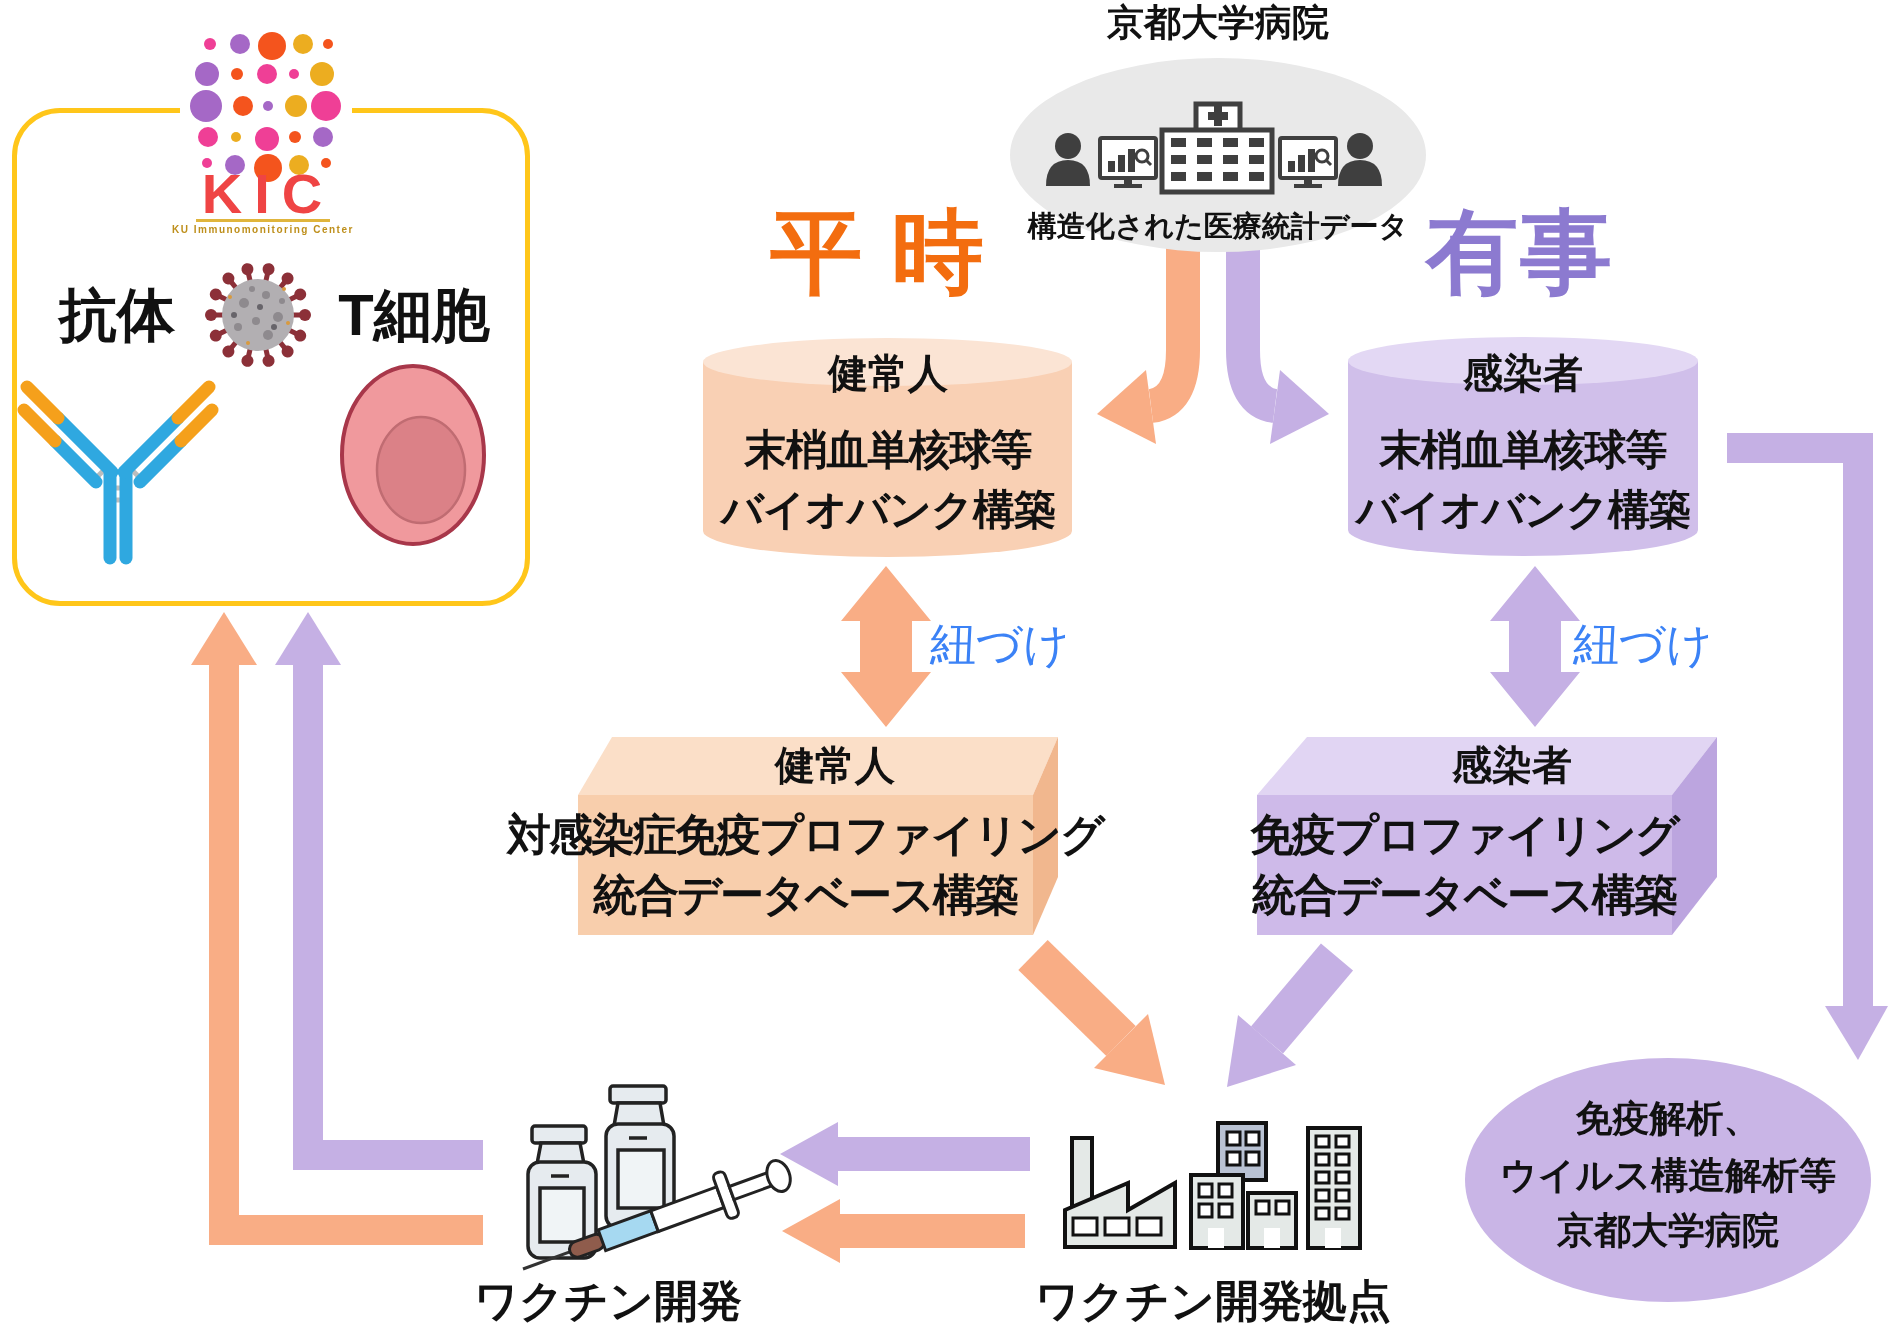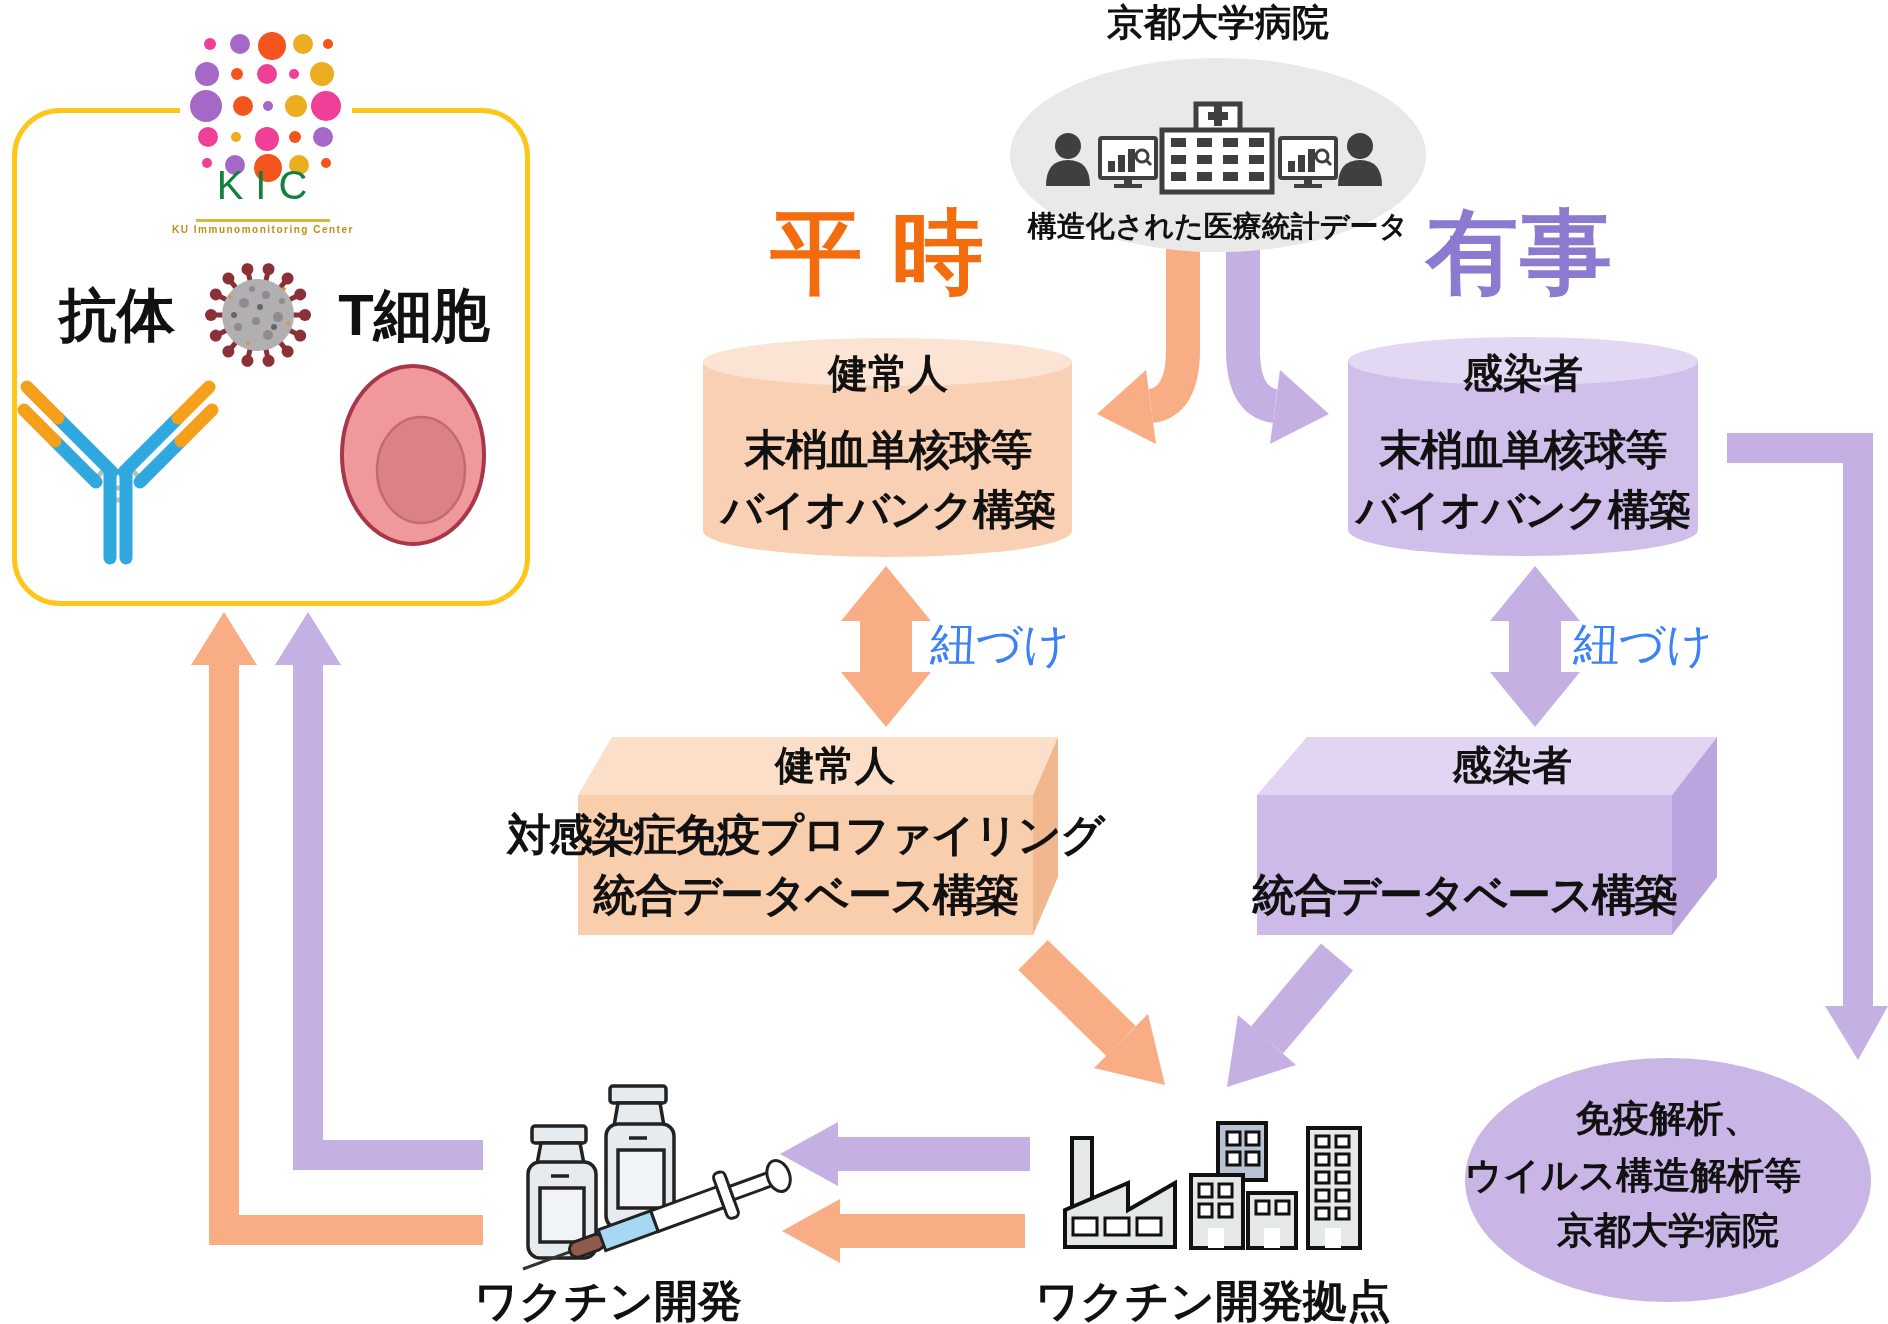--- a/index.html
+++ b/index.html
@@ -14,21 +14,21 @@
   .title-purple{color:#8C7AD0;font-size:92px;letter-spacing:2px;}
   .h36{font-size:37px;}
   .h29{font-size:29px;}
   .cyl-txt1{font-size:40px;}
   .cyl-txt{font-size:42px;letter-spacing:-1px;text-align:center;}
   .box-top{font-size:40px;}
   .box-line{font-size:44px;letter-spacing:-2px;}
   .link-label{font-family:"DejaVu Serif",serif;font-weight:500;font-size:46px;color:#3b82f6;}
   .ell-line{font-size:37px;}
   .dev-label{font-size:44px;}
-  .kic-word{font-size:40px;font-weight:normal;color:#15803d;letter-spacing:12px;}
+  .kic-word{font-size:56px;font-weight:bold;color:#ef4444;letter-spacing:12px;}
   .kic-sub{font-size:10px;font-weight:bold;color:#BE8F1B;letter-spacing:1.5px;}
   .kic-label{font-size:58px;}
   
   .kic-box{position:absolute;left:12px;top:108px;width:508px;height:488px;border:5px solid #FFC61A;border-radius:48px;z-index:2;background:transparent;}
   .logo-patch{position:absolute;left:180px;top:22px;width:172px;height:218px;background:#fff;z-index:3;}
   .gray-ellipse{position:absolute;left:1010px;top:58px;width:416px;height:194px;border-radius:50%;background:#E9E9E9;z-index:2;}
   .cyl{position:absolute;z-index:2;}
   .cyl .body{position:absolute;left:0;right:0;}
   .cyl-orange-body{top:24px;bottom:0;background:#F9D0B4;border-radius:0 0 50% 50%/0 0 26px 26px;}
   .cyl-orange-top{height:48px;left:0;right:0;top:0;border-radius:50%;background:#FBE4D4;}
@@ -412,22 +412,23 @@
   <div class="ct cyl-txt" style="left:1523px;top:486px;">バイオバンク構築</div>
 
   <div class="ct link-label" style="left:1000px;top:618px;">紐づけ</div>
   <div class="ct link-label" style="left:1643px;top:618px;">紐づけ</div>
 
   <div class="ct box-top" style="left:835px;top:742px;">健常人</div>
   <div class="ct box-line" style="left:805px;top:810px;">対感染症免疫プロファイリング</div>
   <div class="ct box-line" style="left:805px;top:870px;">統合データベース構築</div>
 
   <div class="ct box-top" style="left:1512px;top:742px;">感染者</div>
+  <div class="ct box-line" style="left:1464px;top:810px;">免疫プロファイリング</div>
   <div class="ct box-line" style="left:1464px;top:870px;">統合データベース構築</div>
 
   <div class="ct dev-label" style="left:608px;top:1276px;">ワクチン開発</div>
   <div class="ct dev-label" style="left:1213px;top:1276px;">ワクチン開発拠点</div>
 
   <div class="ct ell-line" style="left:1668px;top:1098px;">免疫解析、</div>
-  <div class="ct ell-line" style="left:1633px;top:1155px;">ウイルス構造解析等</div>
+  <div class="ct ell-line" style="left:1668px;top:1155px;">ウイルス構造解析等</div>
   <div class="ct ell-line" style="left:1668px;top:1210px;">京都大学病院</div>
 
 </div>
 
 </body></html>

